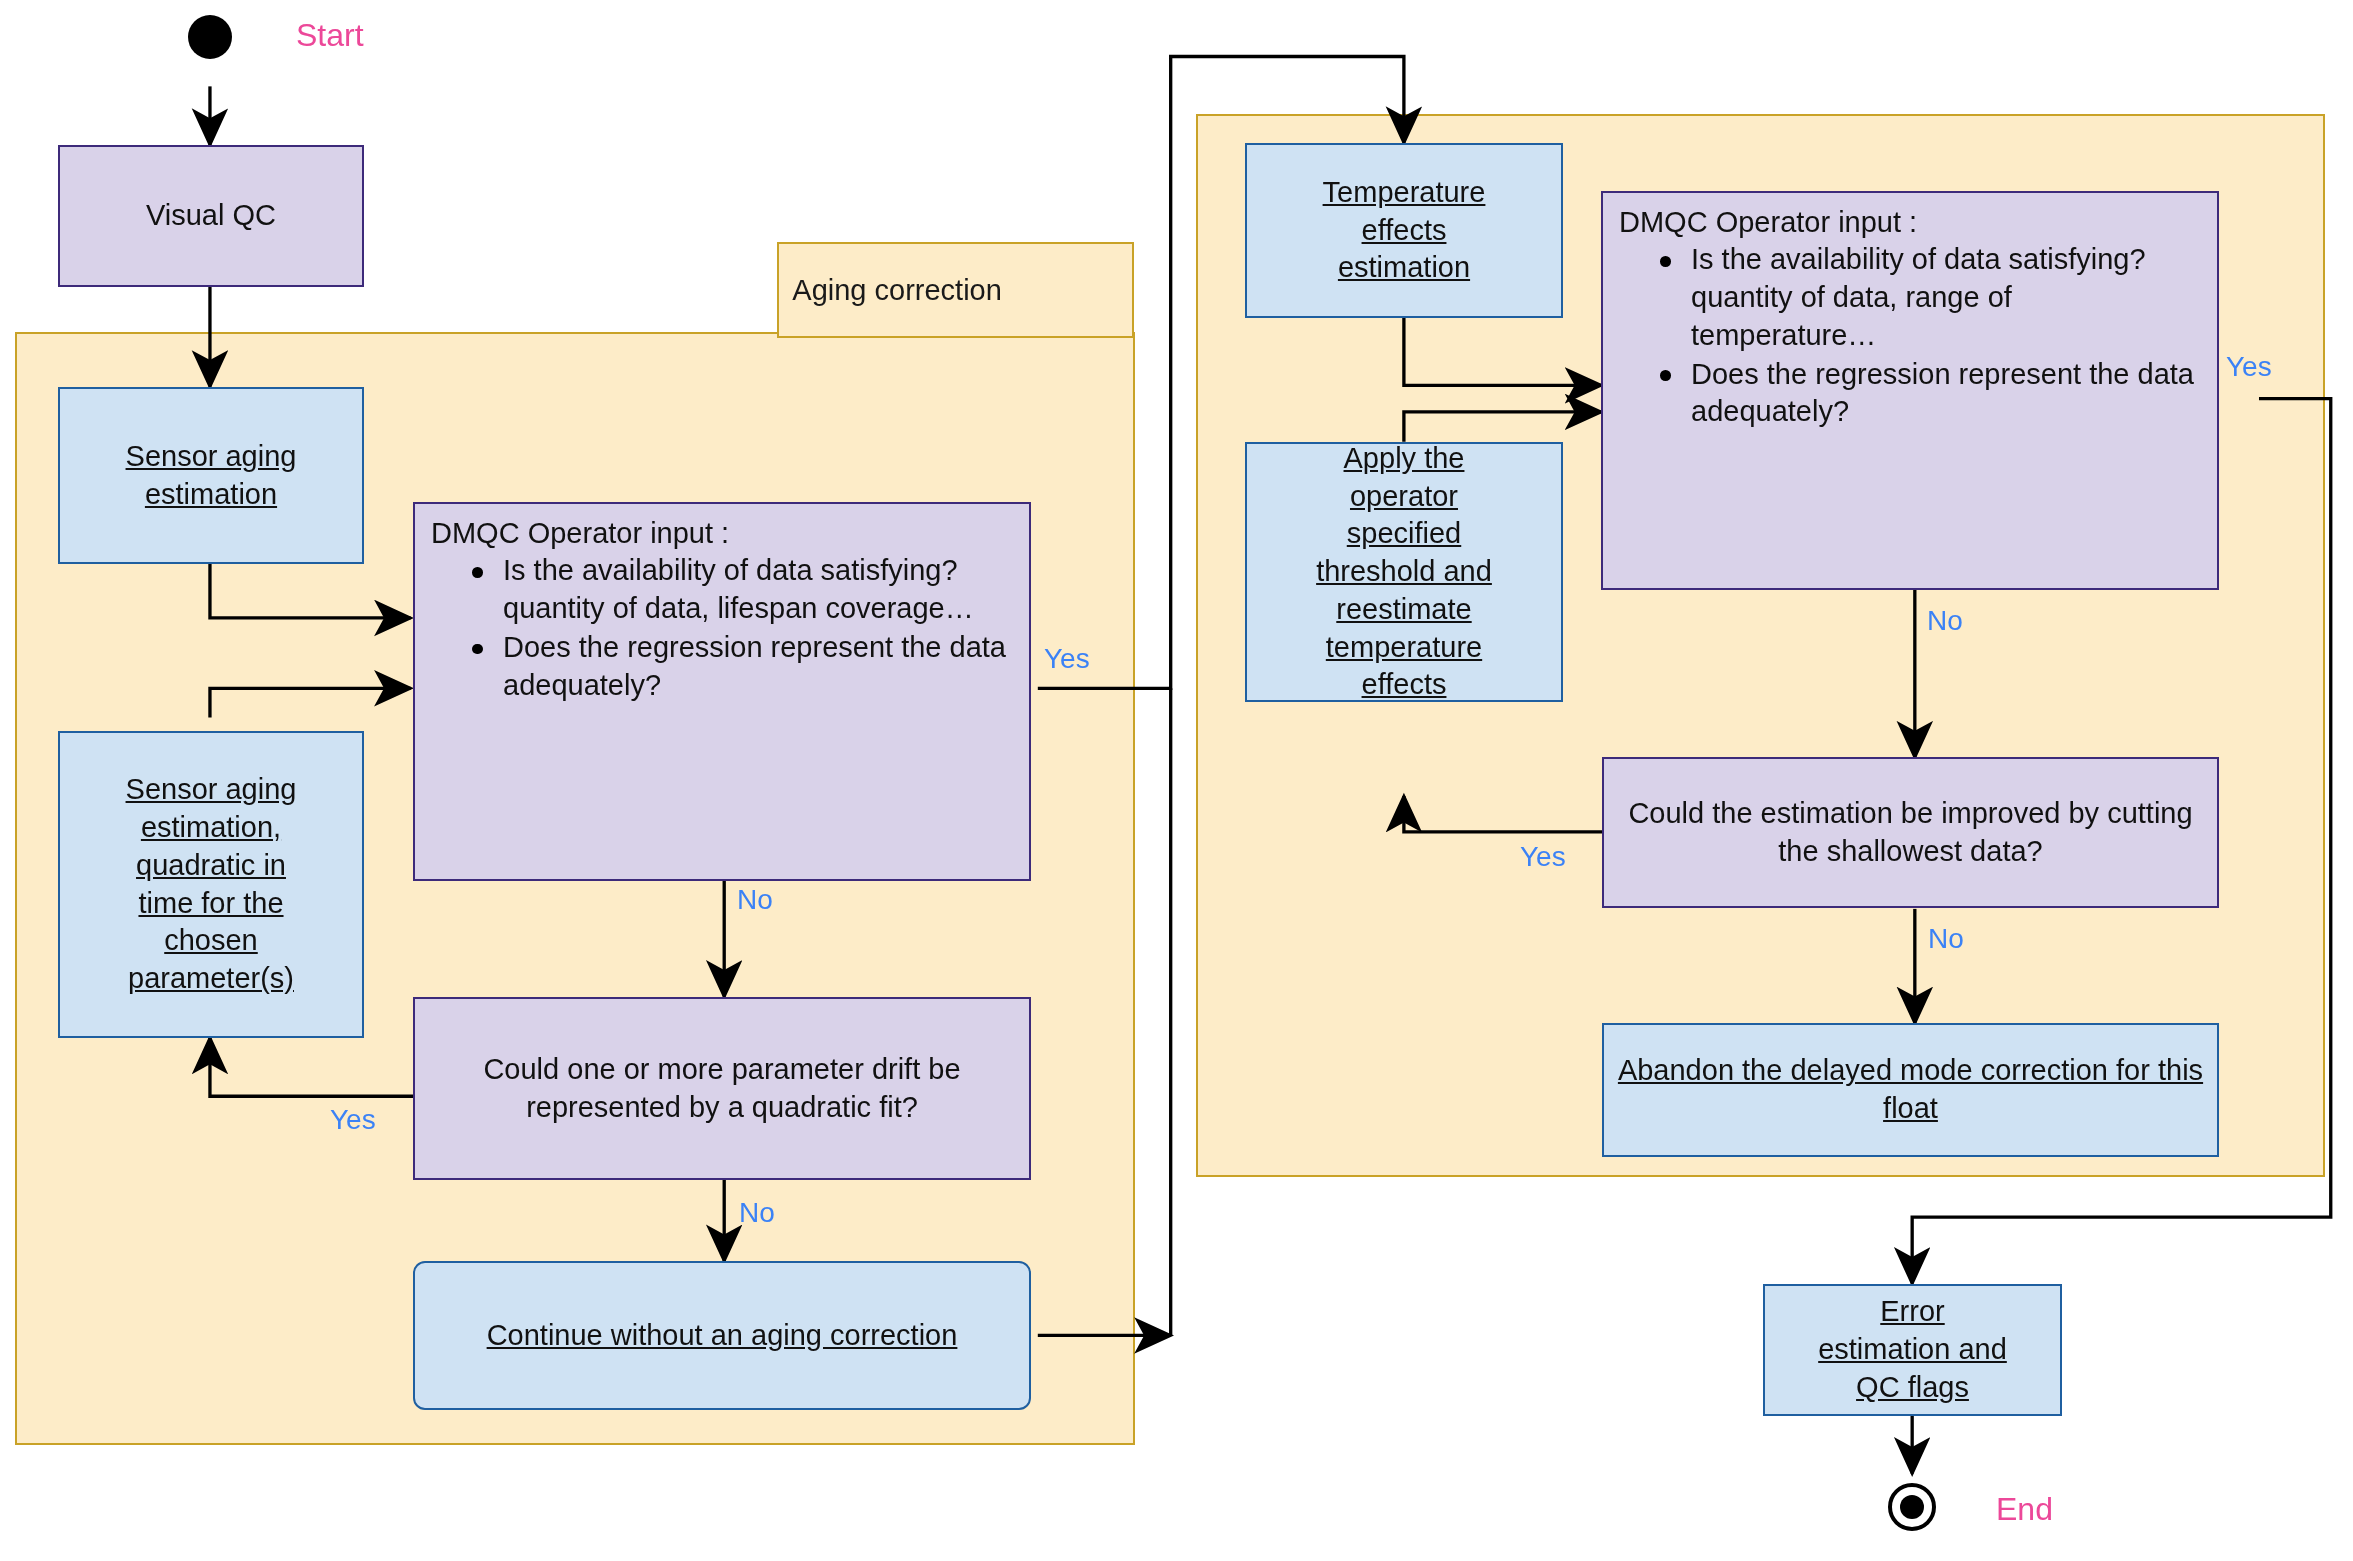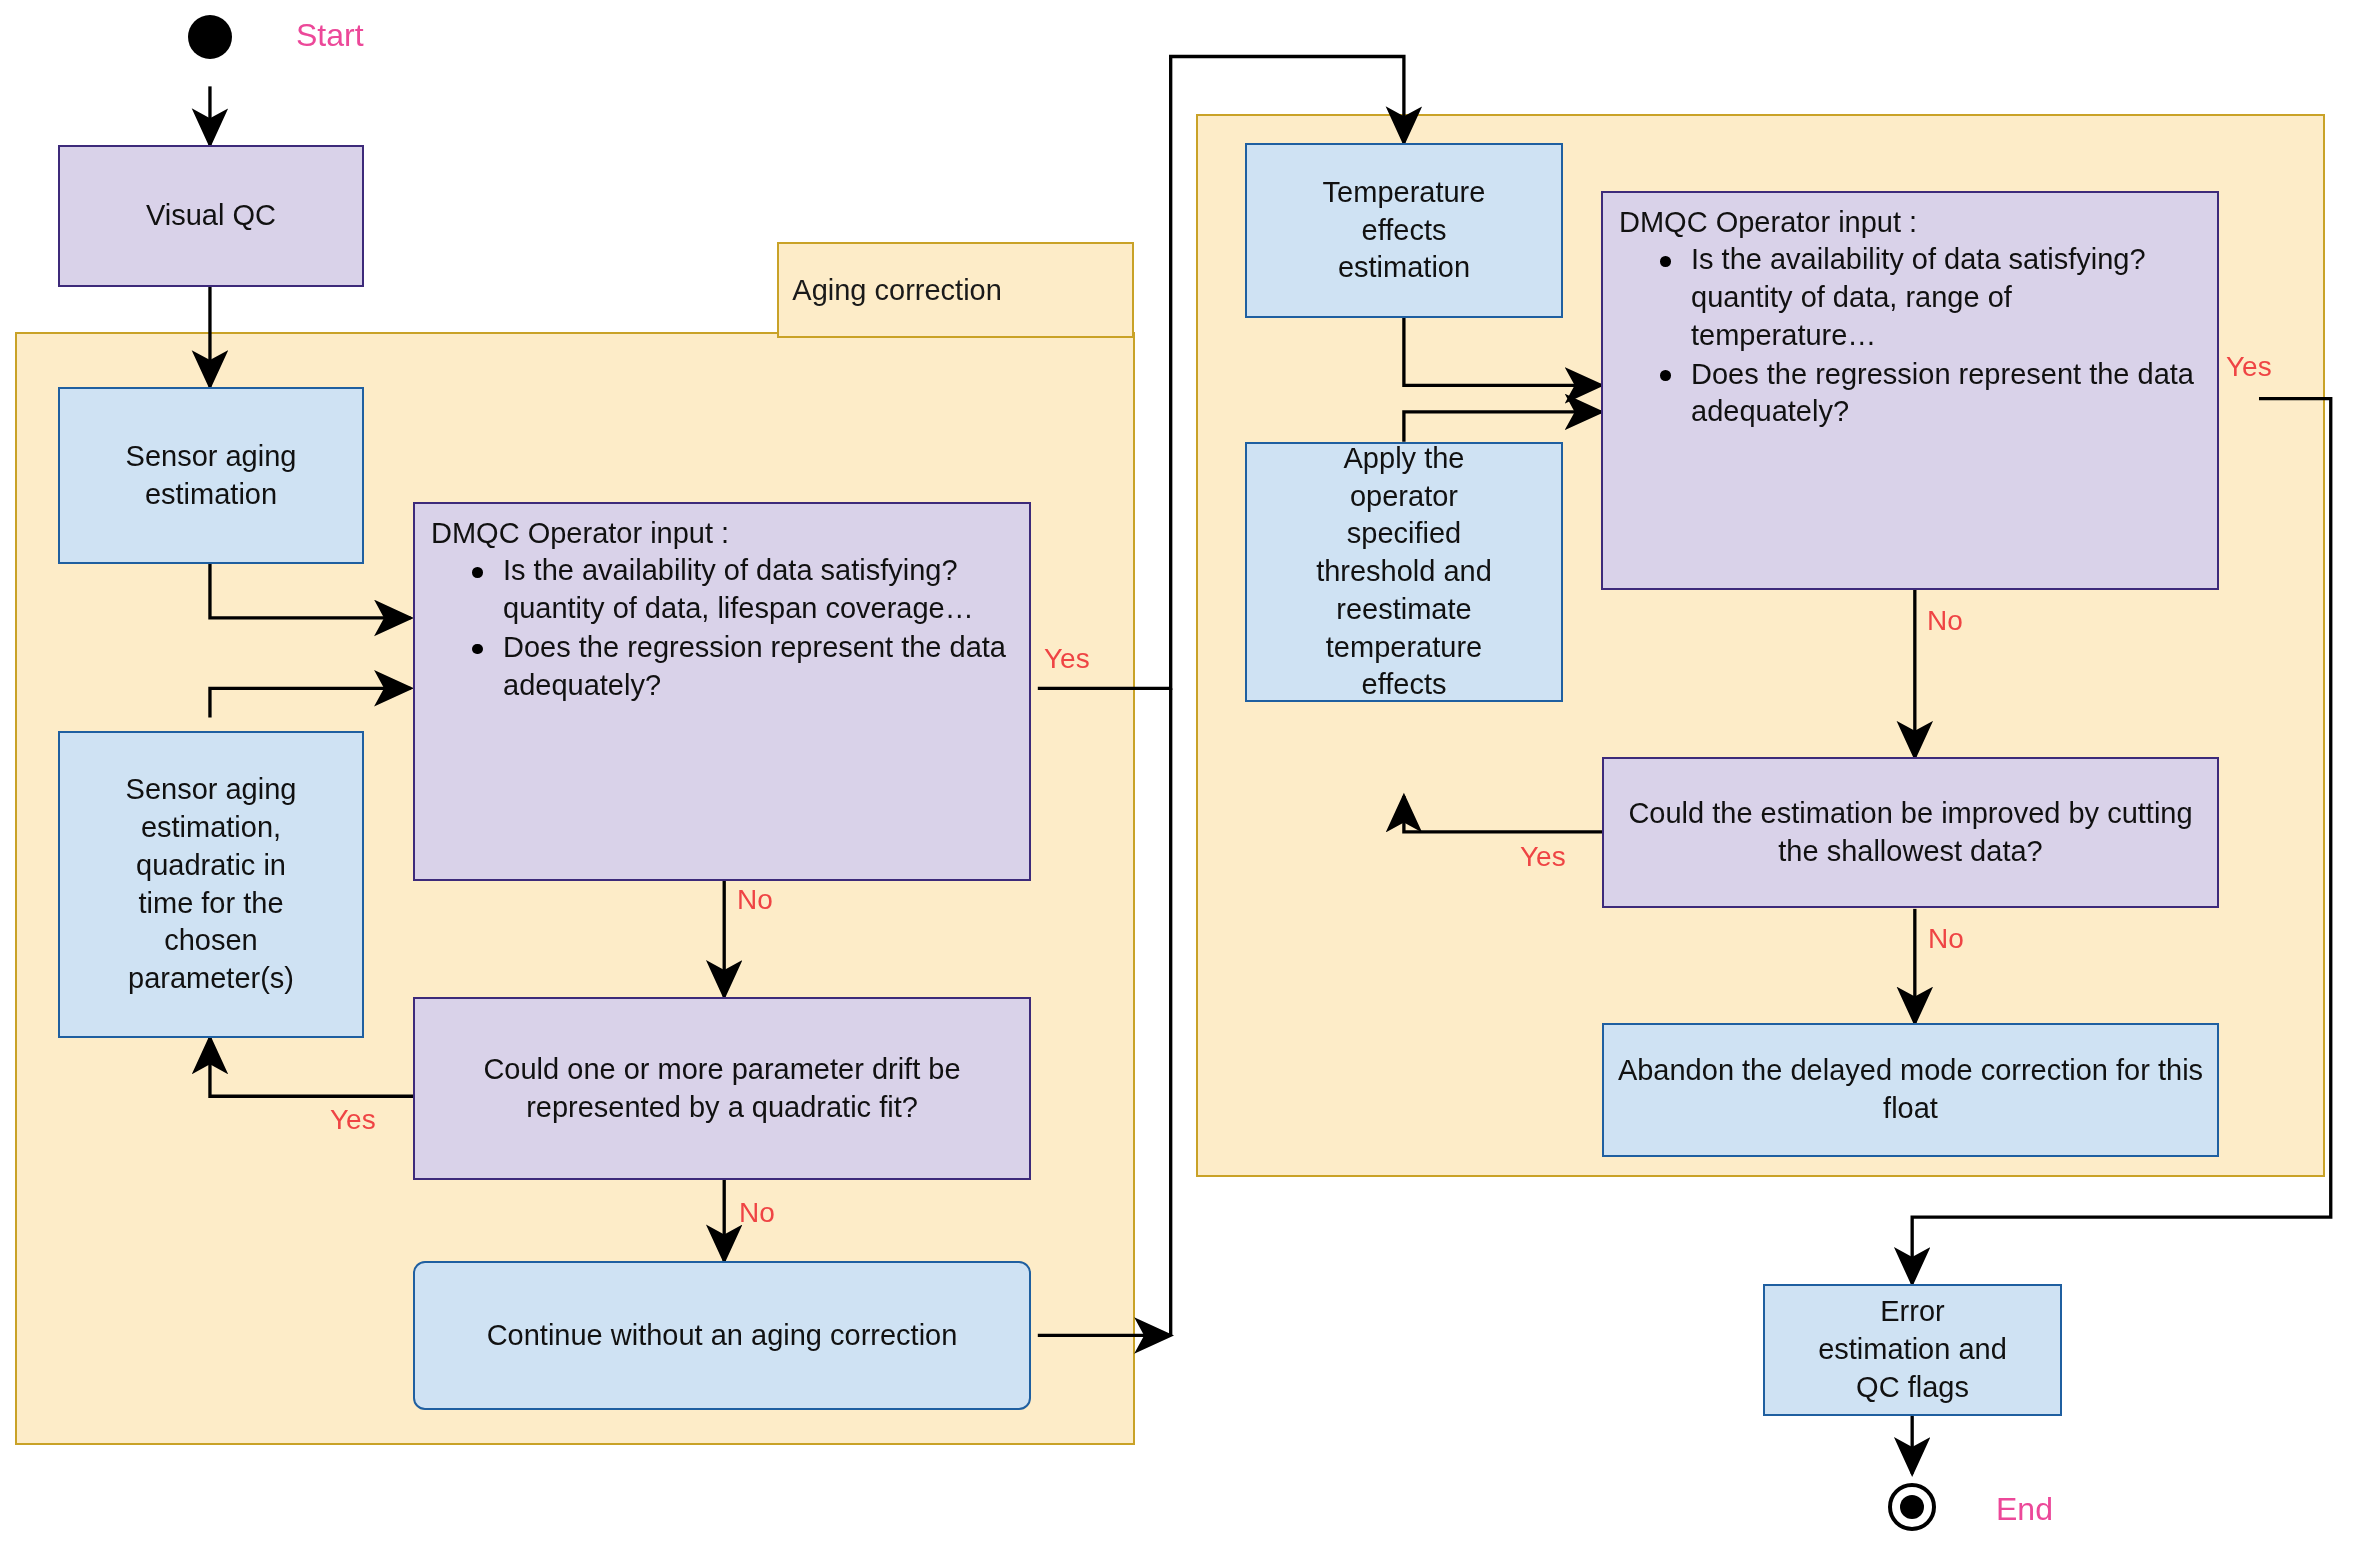--- a/index.html
+++ b/index.html
@@ -9,41 +9,41 @@
   svg.layer{position:absolute;left:0;top:0;width:2354px;height:1562px;overflow:visible;}
 
   
   .group{position:absolute;background:#fdecc8;border:2.7px solid #c9a227;box-sizing:border-box;}
   .group-title{position:absolute;background:#fdecc8;border:2.7px solid #c9a227;box-sizing:border-box;
                display:flex;align-items:center;padding:0 13.3px;font-size:29px;line-height:1.18;color:#1a1a1a;}
 
   
   .node{position:absolute;box-sizing:border-box;display:flex;align-items:center;justify-content:center;
         text-align:center;font-size:29px;line-height:1.30;color:#111;padding:4px 8px;}
-  .node.blue{background:#cfe2f3;border:2.7px solid #1f5fa0;}
+  .node.blue{background:#cfe2f3;border:2.7px solid #1f5fa0;text-decoration:underline;}
   .node.purple{background:#d9d2e9;border:2.7px solid #3d2a7a;}
 
   
   .node.bulleted{display:block;text-align:left;padding:10.6px 12px 9.3px 16px;}
   .node.bulleted .lead{display:block;font-size:29px;line-height:1.26;margin:0 0 1.3px 0;}
   .node.bulleted ul{margin:0;padding:0 0 0 41px;list-style:none;}
   .node.bulleted li{position:relative;font-size:29px;line-height:1.30;margin:0 0 1.3px 0;padding-left:31px;}
   .node.bulleted li:before{content:"";position:absolute;left:0;top:14.6px;width:10.6px;height:10.6px;
                            border-radius:50%;background:#000;}
 
   
   .start-dot{position:absolute;width:44px;height:44px;border-radius:50%;background:#000;}
   .end-ring{position:absolute;width:48px;height:48px;border-radius:50%;background:#fff;
             border:4.7px solid #000;box-sizing:border-box;}
   .end-ring:after{content:"";position:absolute;left:50%;top:50%;transform:translate(-50%,-50%);
                   width:24px;height:24px;border-radius:50%;background:#000;}
   .term-label{position:absolute;font-size:32px;color:#ec4899;white-space:nowrap;margin-left:40px;}
 
   
-  .elabel{position:absolute;font-size:28px;color:#ef4444;white-space:nowrap;}
+  .elabel{position:absolute;font-size:28px;color:#3b82f6;white-space:nowrap;}
 </style>
 </head>
 <body>
 
 <div id="stage">
 
   <div class="group" style="left:14.6px;top:332px;width:1120px;height:1113px;"></div>
   <div class="group-title" style="left:777px;top:242px;width:357px;height:96px;">
     <span>Aging correction</span>
   </div>

